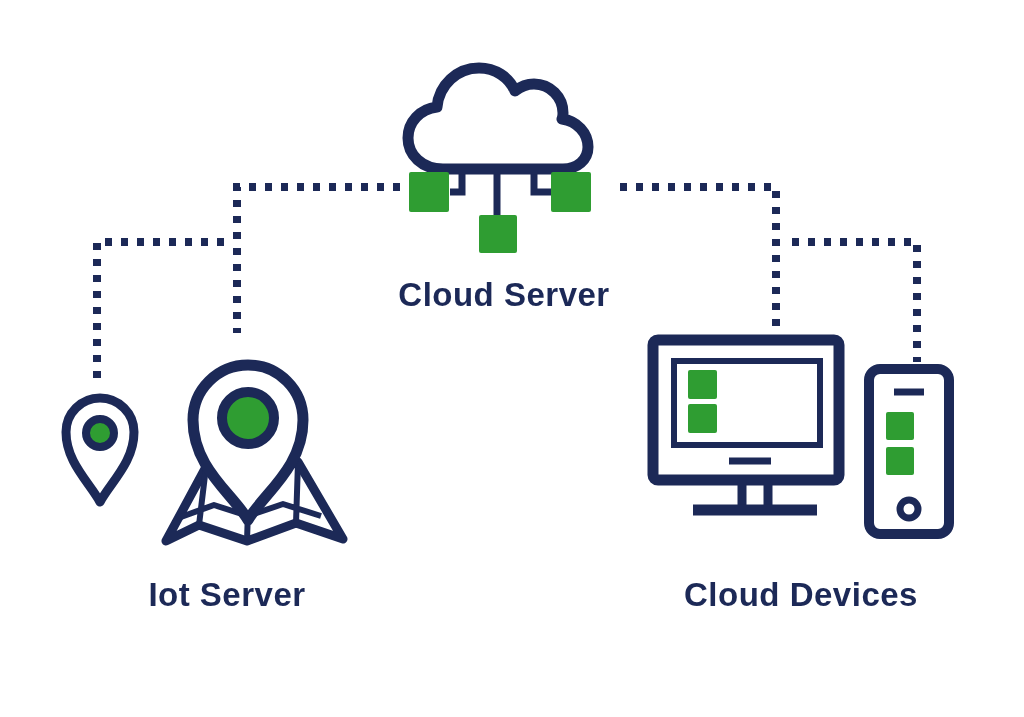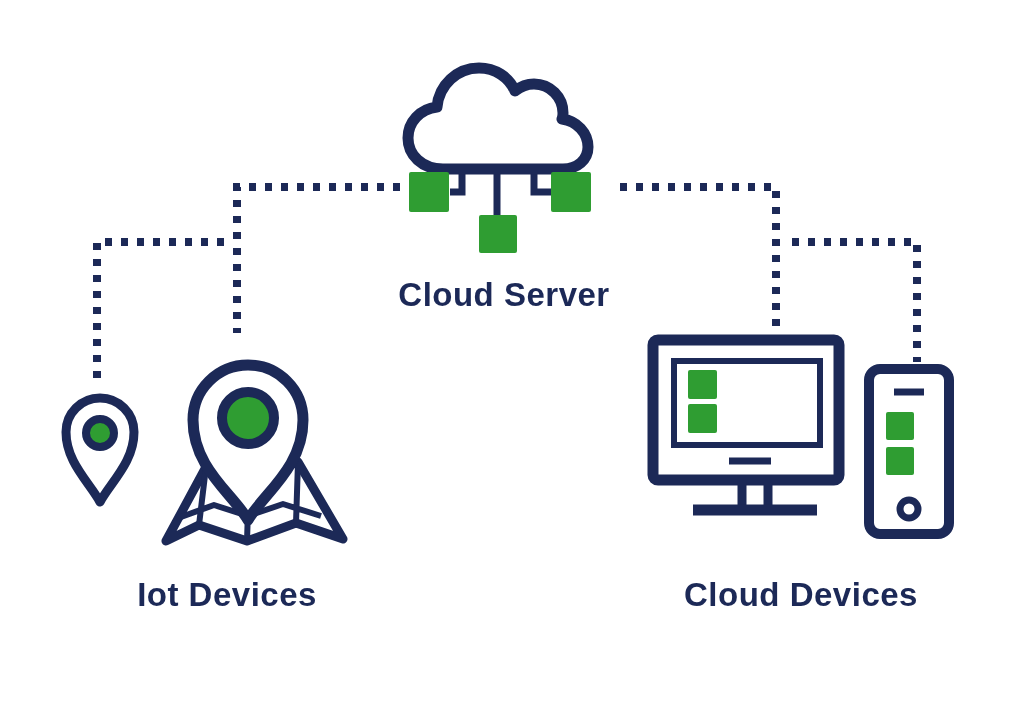--- a/index.html
+++ b/index.html
@@ -91,15 +91,15 @@
         <rect x="869" y="369" width="80" height="165" rx="11" fill="#ffffff" stroke="var(--navy,#1c2957)" stroke-width="10"></rect>
         <path d="M 894 392 L 924 392" stroke="var(--navy,#1c2957)" stroke-width="7"></path>
         <rect x="886" y="412" width="28" height="28" rx="2" fill="var(--green,#2f9d32)"></rect>
         <rect x="886" y="447" width="28" height="28" rx="2" fill="var(--green,#2f9d32)"></rect>
         <circle cx="909" cy="509" r="9" fill="#ffffff" stroke="var(--navy,#1c2957)" stroke-width="7"></circle>
       </g>
     </g>
   </svg>
 
   <div class="label label-cloud">Cloud Server</div>
-  <div class="label label-iot">Iot Devices</div>
+  <div class="label label-iot">Iot Server</div>
   <div class="label label-clients">Cloud Devices</div>
 </div>
 
 </body></html>

